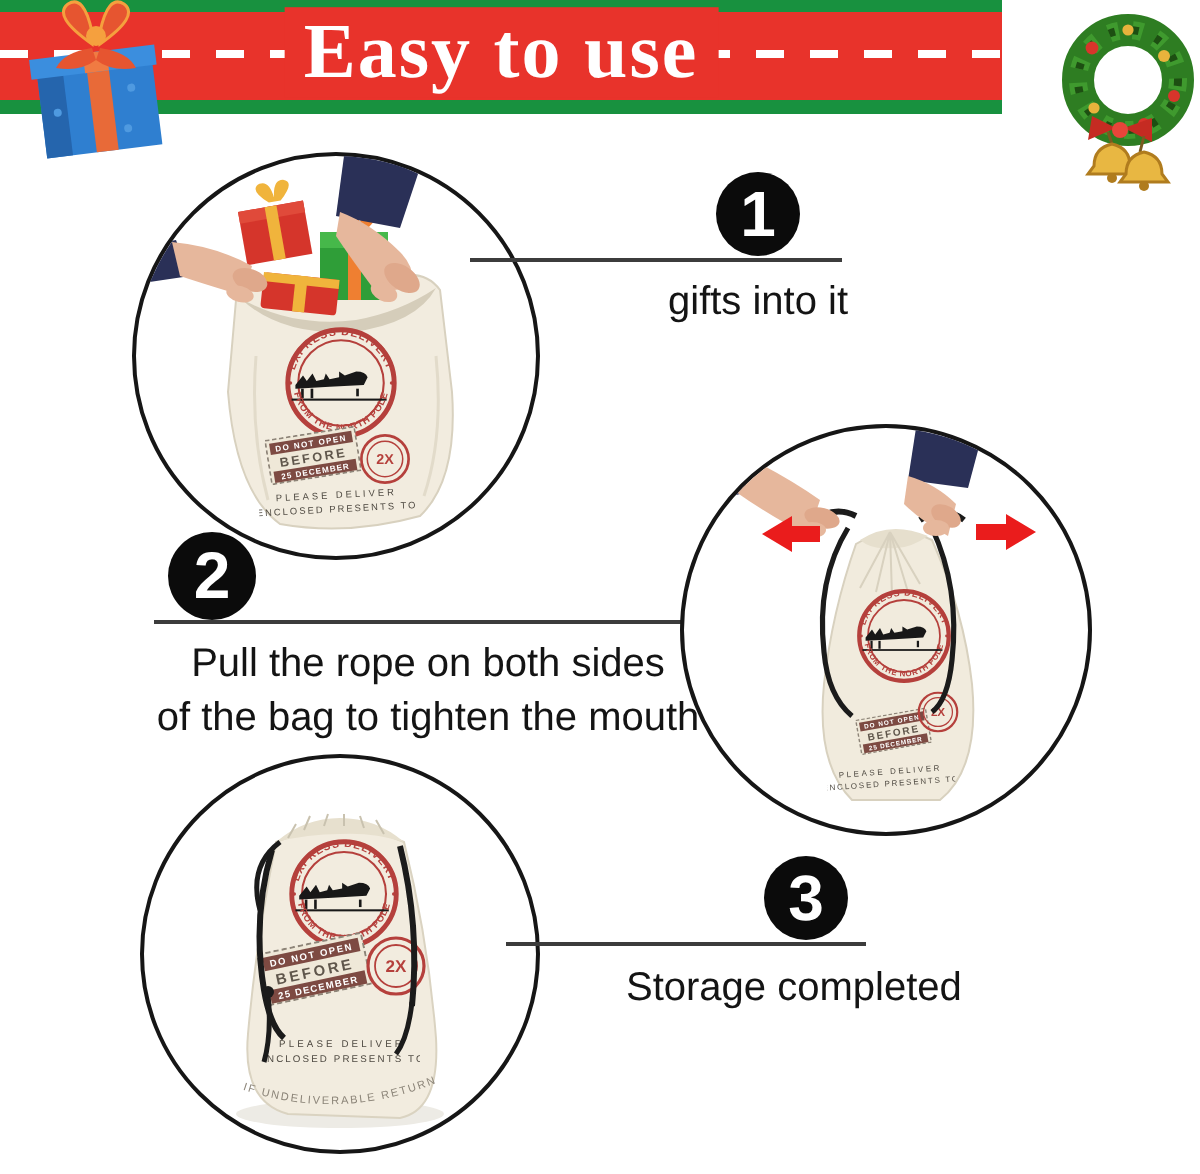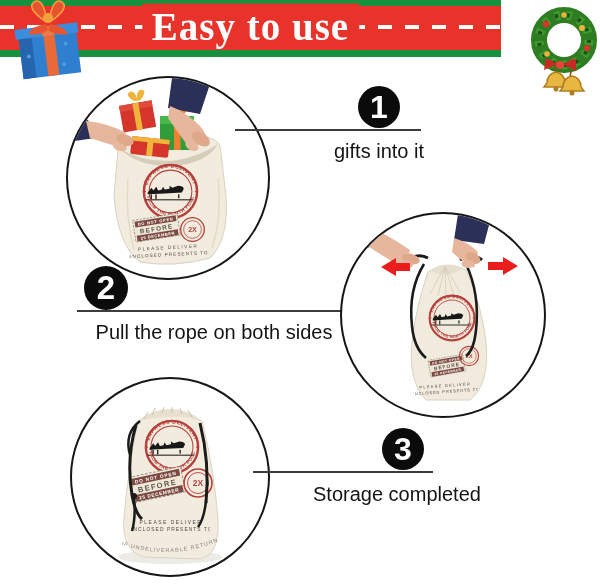--- a/index.html
+++ b/index.html
@@ -207,20 +207,21 @@
   <div class="connector line1"></div>
   <div class="badge badge1">1</div>
   <div class="step-text text1">
     <div>gifts into it</div>
   </div>
 
   <div class="badge badge2">2</div>
   <div class="connector line2"></div>
   <div class="step-text text2">
     <div>Pull the rope on both sides</div>
+    <div>of the bag to tighten the mouth</div>
   </div>
 
   <div class="photo photo2">
     <svg viewBox="0 0 202 202">
 
       <path d="M86,58 Q74,92 70,128 Q66,168 84,186 L128,186 Q148,170 144,128 Q140,92 124,56 Q104,46 86,58 Z" fill="#f1ebdd" stroke="#d8d1bf" stroke-width="1"></path>
       <path d="M88,56 Q103,46 122,54 Q112,61 103,60 Q94,61 88,56 Z" fill="#e6dfcd"></path>
       <path d="M103,52 L88,80 M103,52 L96,82 M103,52 L104,84 M103,52 L112,82 M103,52 L118,78" stroke="#d8d1bf" stroke-width="1" fill="none"></path>
 
       <use href="#sym-stamp" x="86" y="80" width="48" height="48"></use>

